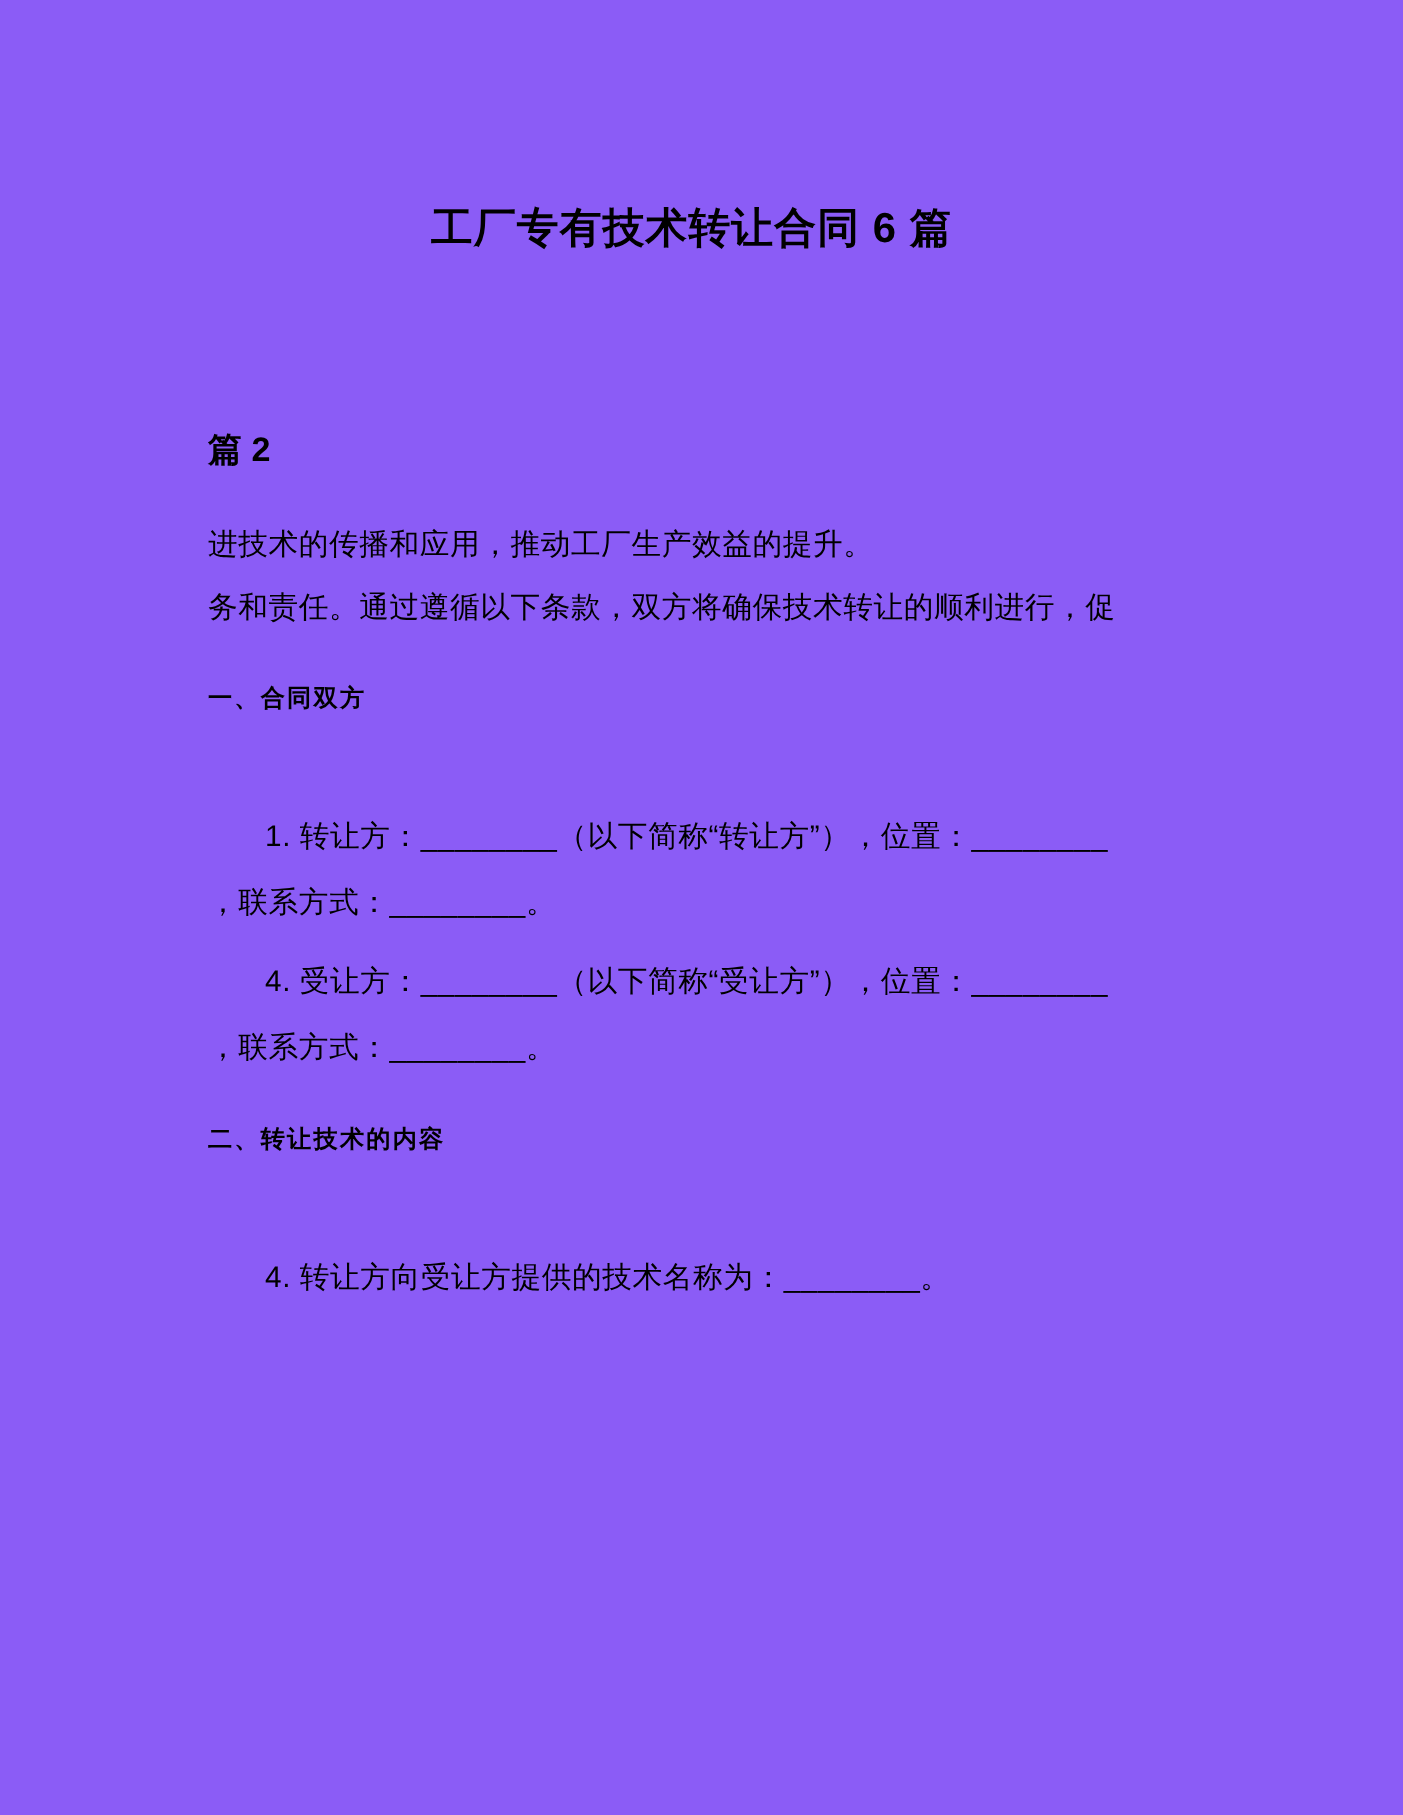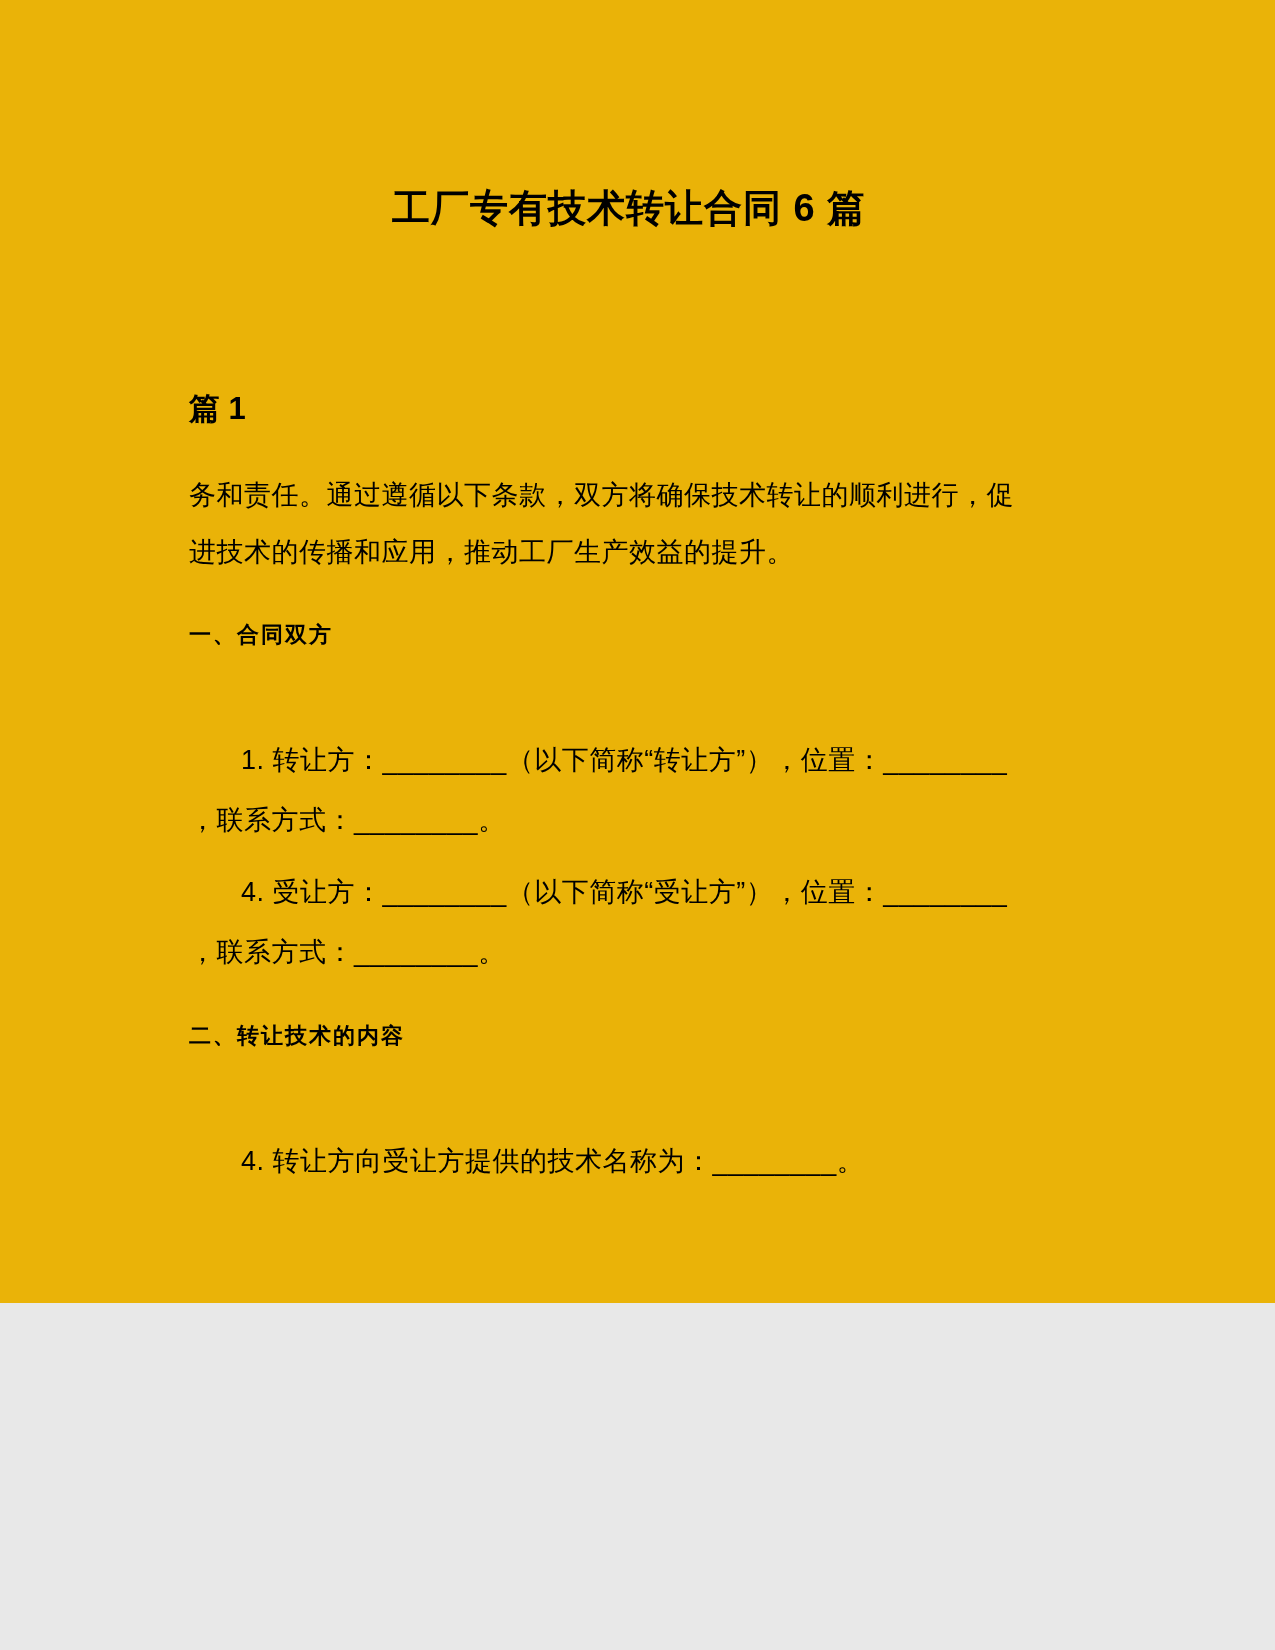--- a/index.html
+++ b/index.html
@@ -1,20 +1,20 @@
 <!DOCTYPE html>
 <html><head>
 <meta charset="utf-8">
 <style>
   html, body { margin: 0; padding: 0; background: #e8e8e8; }
   .page {
     position: relative;
     width: 1275px;
-    height: 1303px;
-    background: #eab308;
+    height: 1650px;
+    background: #8b5cf6;
     margin: 0 auto;
     overflow: hidden;
     font-family: "Liberation Sans", "DejaVu Sans", sans-serif;
     color: #000000;
   }
   .content {
     position: absolute;
     left: 189px;
     top: 0;
     width: 880px;
@@ -63,26 +63,26 @@
   h1, h2, h3, p, div { font-weight: inherit; }
 </style>
 </head>
 <body>
 
 <div class="page">
   <div class="content">
 
     <h1 class="doc-title">工厂专有技术转让合同 6 篇</h1>
 
-    <h2 class="part-heading">篇 1</h2>
+    <h2 class="part-heading">篇 2</h2>
 
 
     <div class="para">
+      <div class="line">进技术的传播和应用，推动工厂生产效益的提升。</div>
       <div class="line">务和责任。通过遵循以下条款，双方将确保技术转让的顺利进行，促</div>
-      <div class="line">进技术的传播和应用，推动工厂生产效益的提升。</div>
     </div>
 
     <h3 class="section-heading">一、合同双方</h3>
 
     <div class="item">
       <div class="line indent">1. 转让方：________（以下简称“转让方”），位置：________</div>
       <div class="line">，联系方式：________。</div>
     </div>
 
     <div class="item">

